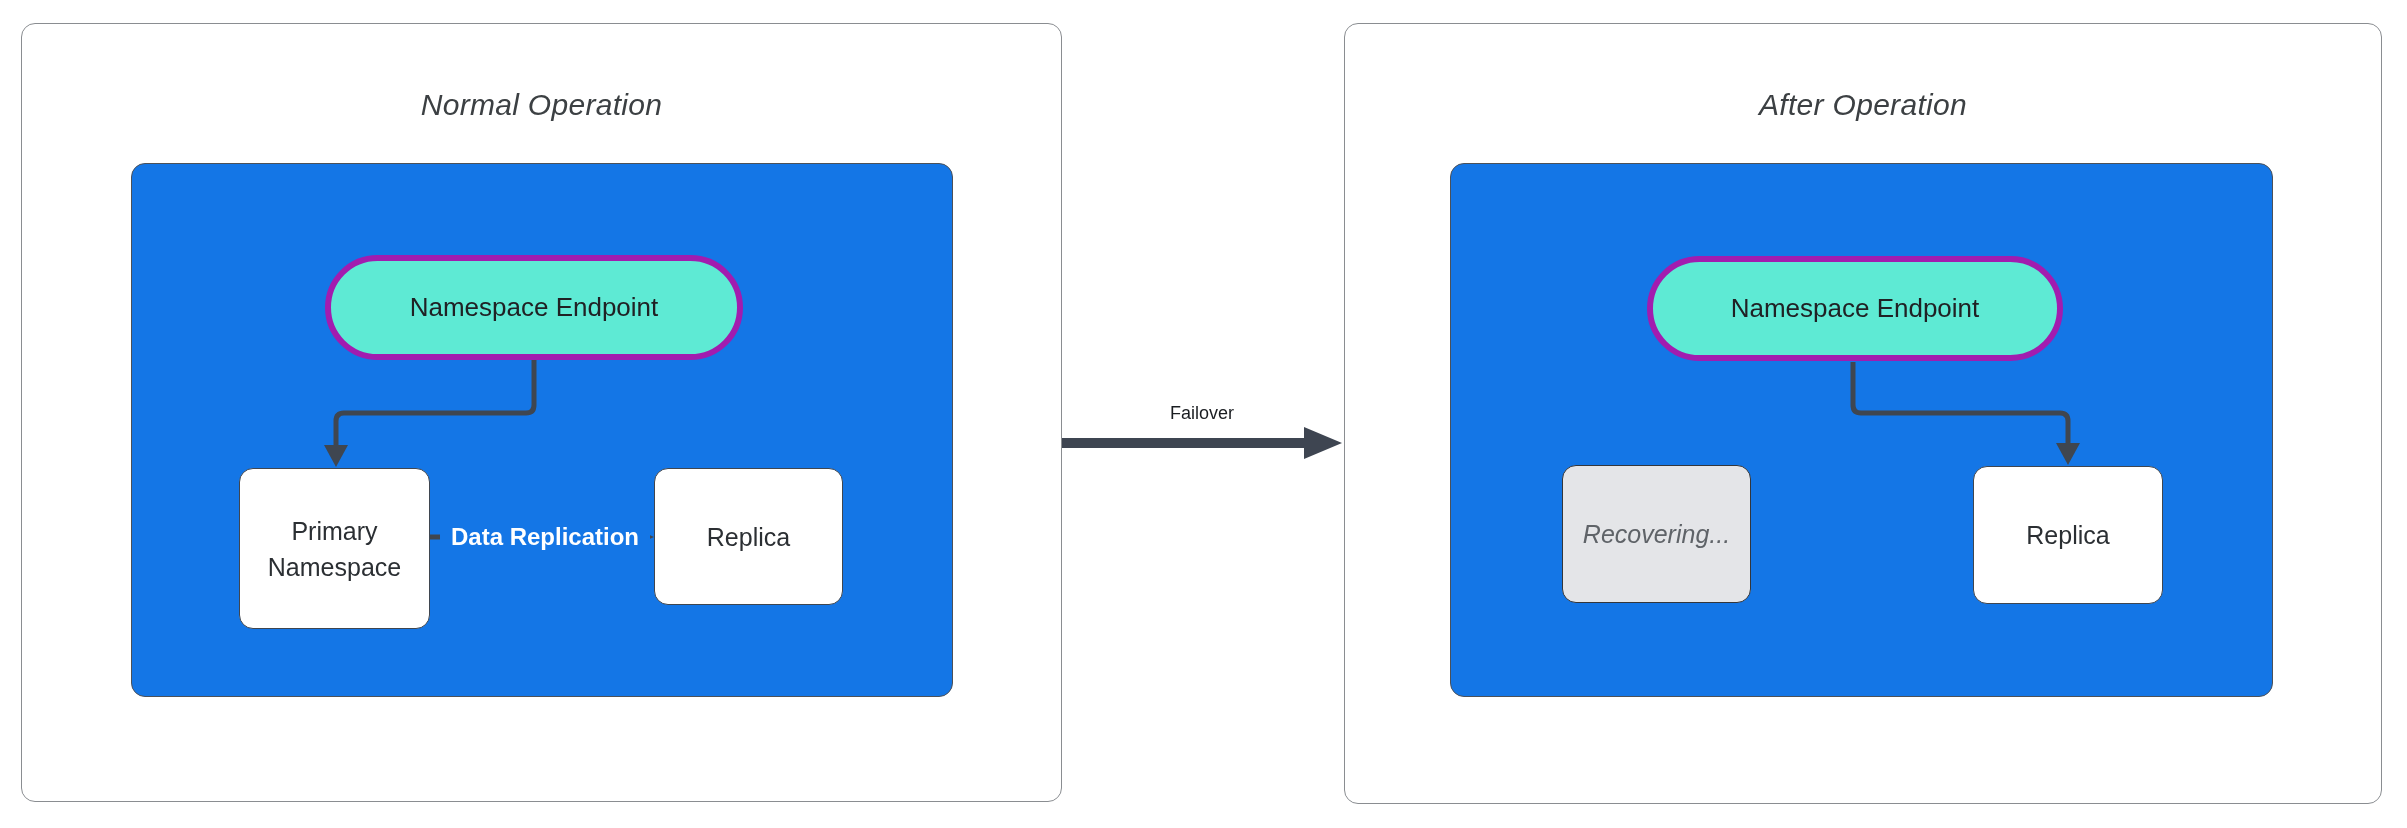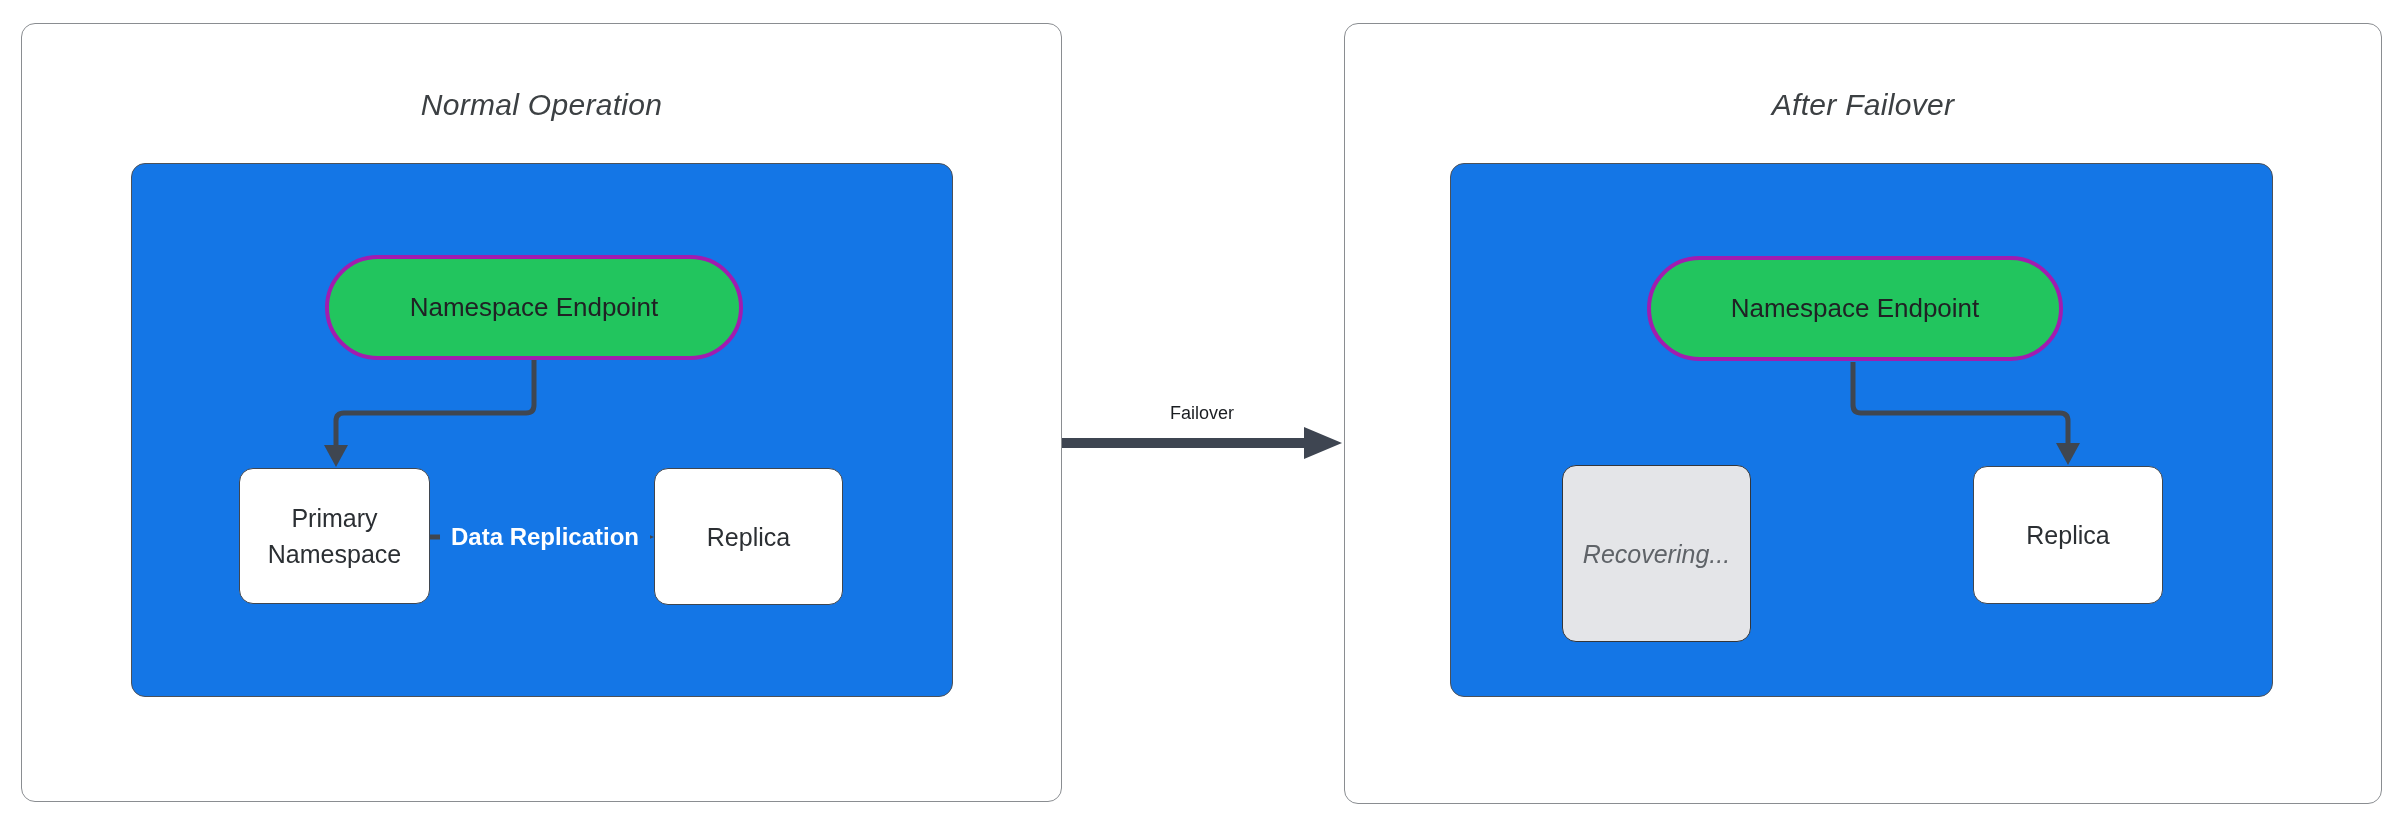--- a/index.html
+++ b/index.html
@@ -29,22 +29,22 @@
   }
   .blue-container{
     position:absolute;
     background:#1476e6;
     border:1px solid #4c5158;
     border-radius:14px;
     box-sizing:border-box;
   }
   .stadium{
     position:absolute;
-    background:#22c55e;
-    border:4px solid #a21caf;
+    background:#5eead4;
+    border:6px solid #a21caf;
     border-radius:60px;
     box-sizing:border-box;
     display:flex;align-items:center;justify-content:center;
     font-size:26px;color:#202124;
     text-align:center;
   }
   .node{
     position:absolute;
     background:#ffffff;
     border:1.5px solid #3f4650;
@@ -90,21 +90,21 @@
 </head>
 <body>
 
 <div class="canvas">
 
   <section class="panel" style="left:21px;top:23px;width:1041px;height:779px;"></section>
   <div class="panel-title" style="left:21px;top:88px;width:1041px;">Normal Operation</div>
   <div class="blue-container" style="left:131px;top:163px;width:822px;height:534px;"></div>
 
   <section class="panel" style="left:1344px;top:23px;width:1038px;height:781px;"></section>
-  <div class="panel-title" style="left:1344px;top:88px;width:1038px;">After Failover</div>
+  <div class="panel-title" style="left:1344px;top:88px;width:1038px;">After Operation</div>
   <div class="blue-container" style="left:1450px;top:163px;width:823px;height:534px;"></div>
 
   <svg class="overlay" width="2407" height="828" viewBox="0 0 2407 828">
 
     <g>
       <path class="connector" d="M534 360 V405 Q534 413 526 413 H344 Q336 413 336 421 V446"></path>
       <polygon class="connector-head" points="336,467 324,445 348,445"></polygon>
     </g>
 
     <g>
@@ -117,23 +117,23 @@
       <polygon class="failover-head" points="1342,443 1304,427 1304,459"></polygon>
     </g>
 
     <g>
       <path class="connector" d="M1853 362 V405 Q1853 413 1861 413 H2060 Q2068 413 2068 421 V444"></path>
       <polygon class="connector-head" points="2068,465 2056,443 2080,443"></polygon>
     </g>
   </svg>
 
   <div class="stadium" style="left:325px;top:255px;width:418px;height:105px;">Namespace Endpoint</div>
-  <div class="node" style="left:239px;top:468px;width:191px;height:136px;">Primary Namespace</div>
+  <div class="node" style="left:239px;top:468px;width:191px;height:161px;">Primary Namespace</div>
   <div class="node" style="left:654px;top:468px;width:189px;height:137px;">Replica</div>
   <div class="edge-label" style="left:440px;top:519px;width:210px;">Data Replication</div>
 
   <div class="transition-label" style="left:1062px;top:398px;width:280px;">Failover</div>
 
   <div class="stadium" style="left:1647px;top:256px;width:416px;height:105px;">Namespace Endpoint</div>
-  <div class="node recovering" style="left:1562px;top:465px;width:189px;height:177px;">Recovering...</div>
+  <div class="node recovering" style="left:1562px;top:465px;width:189px;height:138px;">Recovering...</div>
   <div class="node" style="left:1973px;top:466px;width:190px;height:138px;">Replica</div>
 
 </div>
 
 </body></html>

